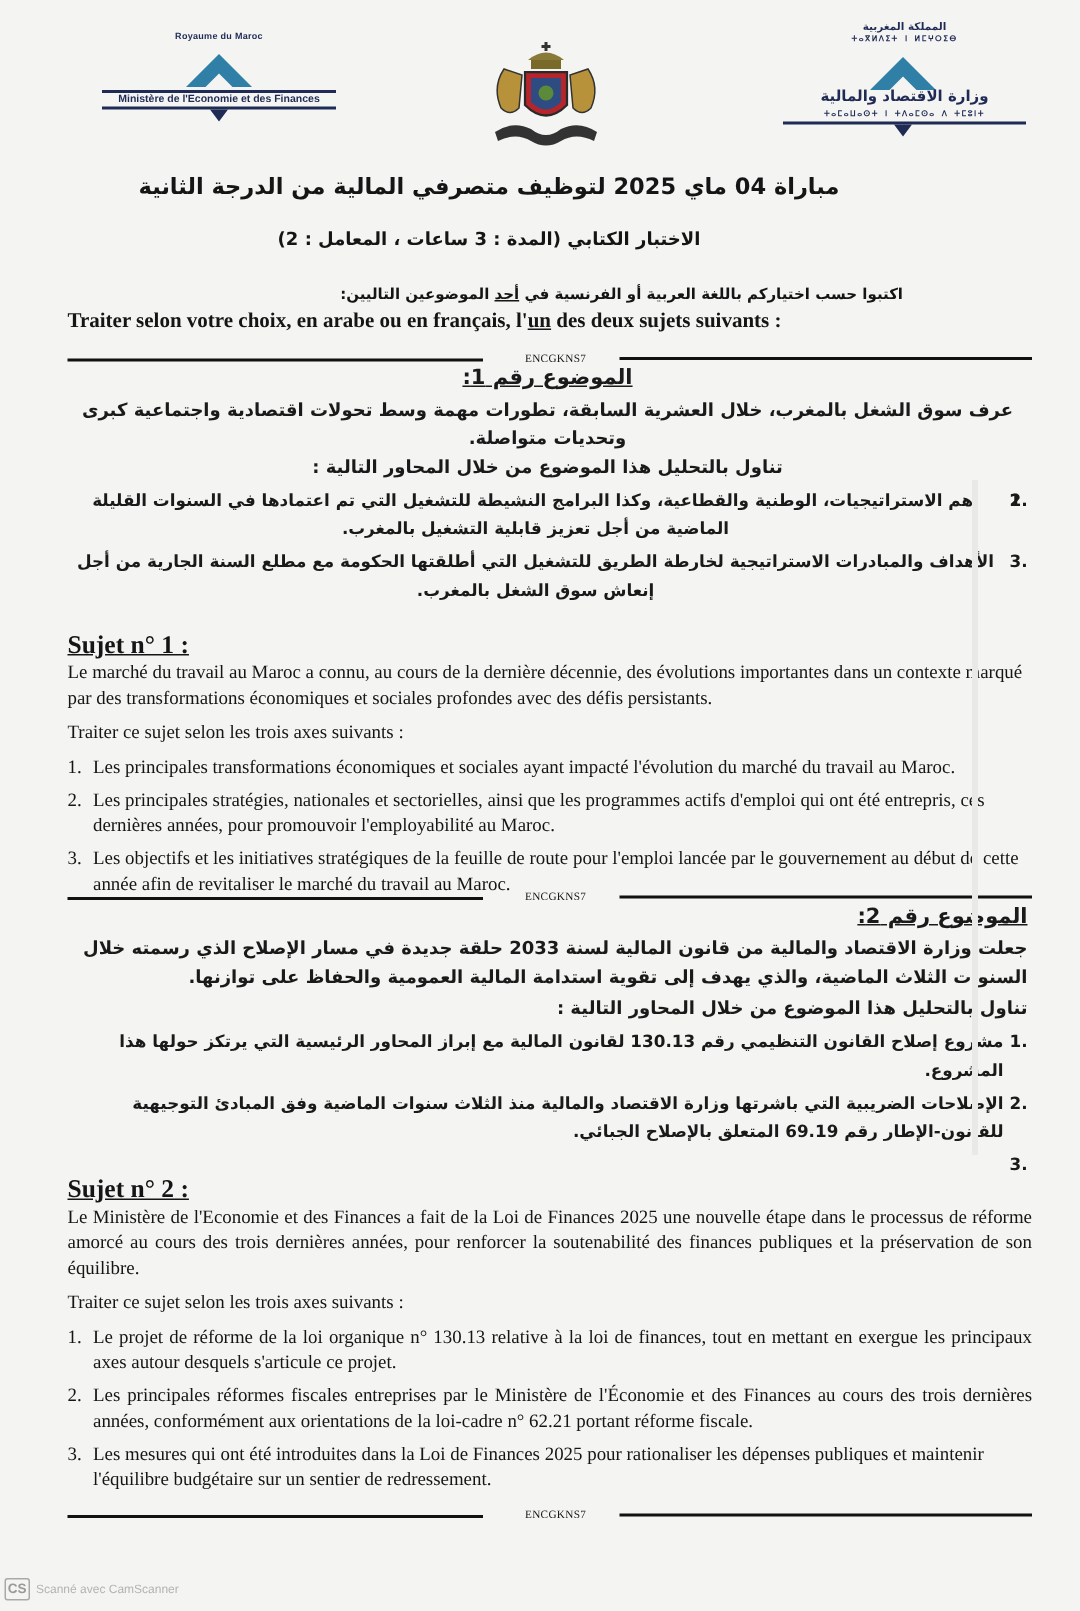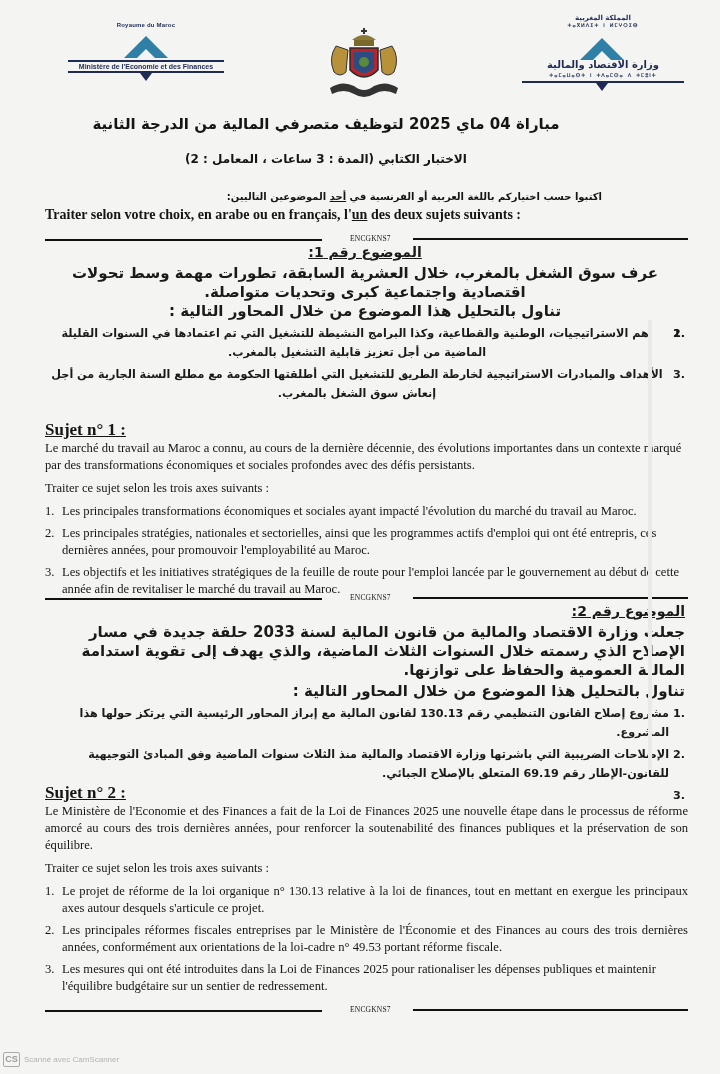--- a/index.html
+++ b/index.html
@@ -44,21 +44,21 @@
   
   .divider { position: absolute; left: 45px; width: 643px; height: 12px; }
   .divider .l { position: absolute; left: 0; top: 5px; width: 277px; height: 2px; background: #111; }
   .divider .r { position: absolute; right: 0; top: 4px; width: 275px; height: 2px; background: #111; }
   .divider .code { position: absolute; left: 305px; top: 0; font-size: 7.5px; letter-spacing: 0.2px; }
 
   
   .ar { position: absolute; left: 45px; width: 640px; direction: rtl; text-align: right;
     font-family: "DejaVu Sans", sans-serif; font-weight: bold; color: #1a1a1a; }
   .ar-heading { font-size: 14px; text-decoration: underline; }
-  .ar-p { font-size: 15px; line-height: 19px; }
+  .ar-p { font-size: 12px; line-height: 19px; }
   .ar-ol { list-style: none; margin: 0; padding: 0; }
   .ar-ol li { font-size: 11.2px; line-height: 19px; margin-bottom: 3px; padding-right: 16px; position: relative; }
   .ar-ol li .num { position: absolute; right: 0; top: 0; }
 
   
   .fr { position: absolute; left: 45px; width: 643px; font-size: 12.6px; line-height: 17px; color: #151515; }
   .fr-heading { font-size: 17px; font-weight: bold; text-decoration: underline; line-height: 20px; }
   .fr p { margin: 0; }
   .fr .gap { margin-top: 6px; }
   .fr ol { list-style: none; margin: 6px 0 0 0; padding: 0; }
@@ -164,21 +164,21 @@
       <li><span class="num">.3</span></li>
     </ol>
   </div>
 
   <div class="fr" style="top:783px;">
     <div class="fr-heading">Sujet n° 2 :</div>
     <p class="justify">Le Ministère de l'Economie et des Finances a fait de la Loi de Finances 2025 une nouvelle étape dans le processus de réforme amorcé au cours des trois dernières années, pour renforcer la soutenabilité des finances publiques et la préservation de son équilibre.</p>
     <p class="gap">Traiter ce sujet selon les trois axes suivants :</p>
     <ol>
       <li class="justify"><span class="num">1.</span><span>Le projet de réforme de la loi organique n° 130.13 relative à la loi de finances, tout en mettant en exergue les principaux axes autour desquels s'articule ce projet.</span></li>
-      <li class="justify"><span class="num">2.</span><span>Les principales réformes fiscales entreprises par le Ministère de l'Économie et des Finances au cours des trois dernières années, conformément aux orientations de la loi-cadre n° 49.53 portant réforme fiscale.</span></li>
+      <li class="justify"><span class="num">2.</span><span>Les principales réformes fiscales entreprises par le Ministère de l'Économie et des Finances au cours des trois dernières années, conformément aux orientations de la loi-cadre n° 62.21 portant réforme fiscale.</span></li>
       <li><span class="num">3.</span><span>Les mesures qui ont été introduites dans la Loi de Finances 2025 pour rationaliser les dépenses publiques et maintenir l'équilibre budgétaire sur un sentier de redressement.</span></li>
     </ol>
   </div>
 
   <div class="divider" style="top:1005px;">
     <div class="l"></div>
     <div class="code">ENCGKNS7</div>
     <div class="r"></div>
   </div>
 

